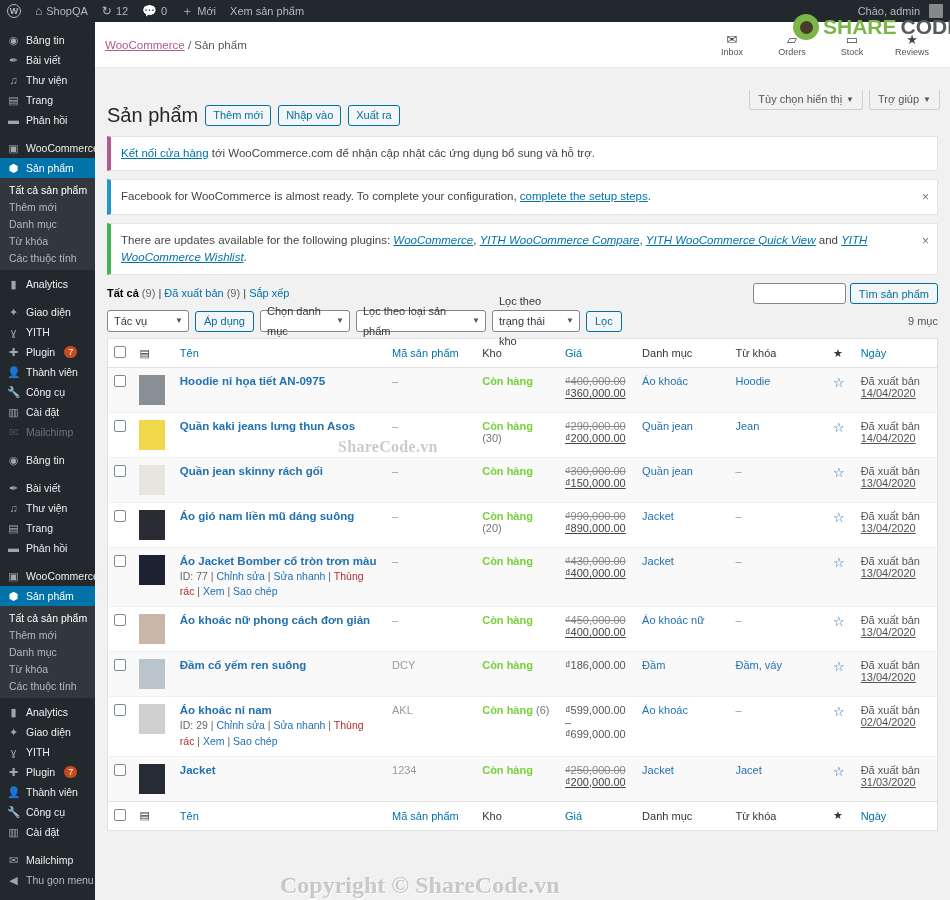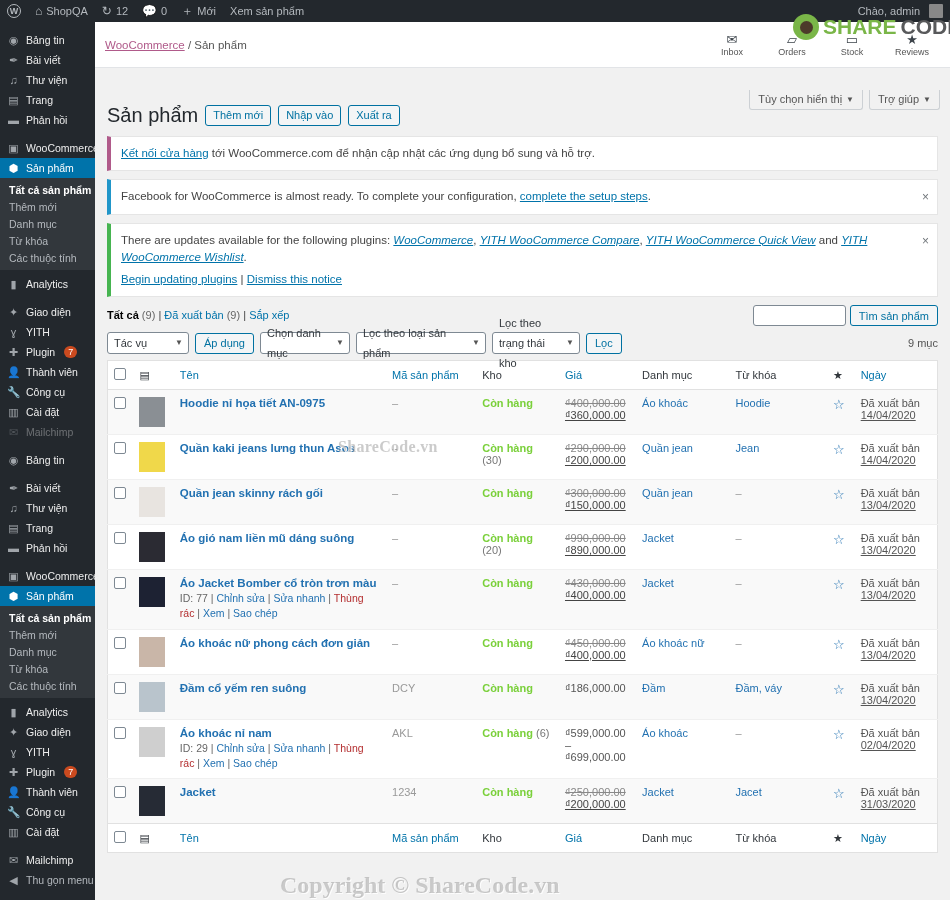--- a/index.html
+++ b/index.html
@@ -43,21 +43,21 @@
   .menu-row .mi{ width:13px;text-align:center;font-size:11px;color:#a0a5aa;flex:none;}
   .menu-row.active{ background:#0073aa; color:#fff; }
   .menu-row.active .mi{ color:#fff; }
   .menu-row.active:after{
     content:""; position:absolute; right:-7px; top:5px;
     border-top:5px solid transparent; border-bottom:5px solid transparent;
     border-left:7px solid #f1f1f1;
   }
   .menu-sub{ background:#32373c; padding:3px 0 4px 0; }
   .menu-sub .s-row{ height:17px; display:flex; align-items:center; padding-left:9px; color:#b4b9be; font-size:10.5px;}
-  .menu-sub .s-row.cur{ color:#fff; font-weight:bold; }
+  .menu-sub .s-row.cur{ color:#fff; font-weight:normal; }
   .menu-gap{ height:8px; }
   .menu-row .pbadge{
     background:#ca4a1f;color:#fff;border-radius:8px;font-size:9px;
     line-height:12px;min-width:13px;padding:0 4px;text-align:center;margin-left:3px;
   }
   .menu-faded{ opacity:.35; }
 
   
   #content{
     position:absolute; top:22px; left:95px; width:855px; height:878px;
@@ -467,23 +467,20 @@
       <a href="#">Kết nối cửa hàng</a><span> tới WooCommerce.com để nhận cập nhật các ứng dụng bổ sung và hỗ trợ.</span>
     </div>
 
     <div class="notice n-blue">
       <span>Facebook for WooCommerce is almost ready. To complete your configuration, </span><a href="#">complete the setup steps</a><span>.</span>
       <span class="dismiss">×</span>
     </div>
 
     <div class="notice n-green">
       <span>There are updates available for the following plugins: </span><a href="#" style="font-style:italic">WooCommerce</a>, <a href="#" style="font-style:italic">YITH WooCommerce Compare</a>, <a href="#" style="font-style:italic">YITH WooCommerce Quick View</a><span> and </span><a href="#" style="font-style:italic">YITH WooCommerce Wishlist</a><span>.</span>
-      <span class="line2">
-        <a href="#">Begin updating plugins</a><span> | </span><a href="#">Dismiss this notice</a>
-      </span>
       <span class="dismiss">×</span>
     </div>
 
 
     <div class="tablenav-top">
       <div class="subsubsub">
         <a href="#" class="cur">Tất cả</a>
         <span class="cnt">(9)</span>
         <span>|</span>
         <a href="#">Đã xuất bản</a>

